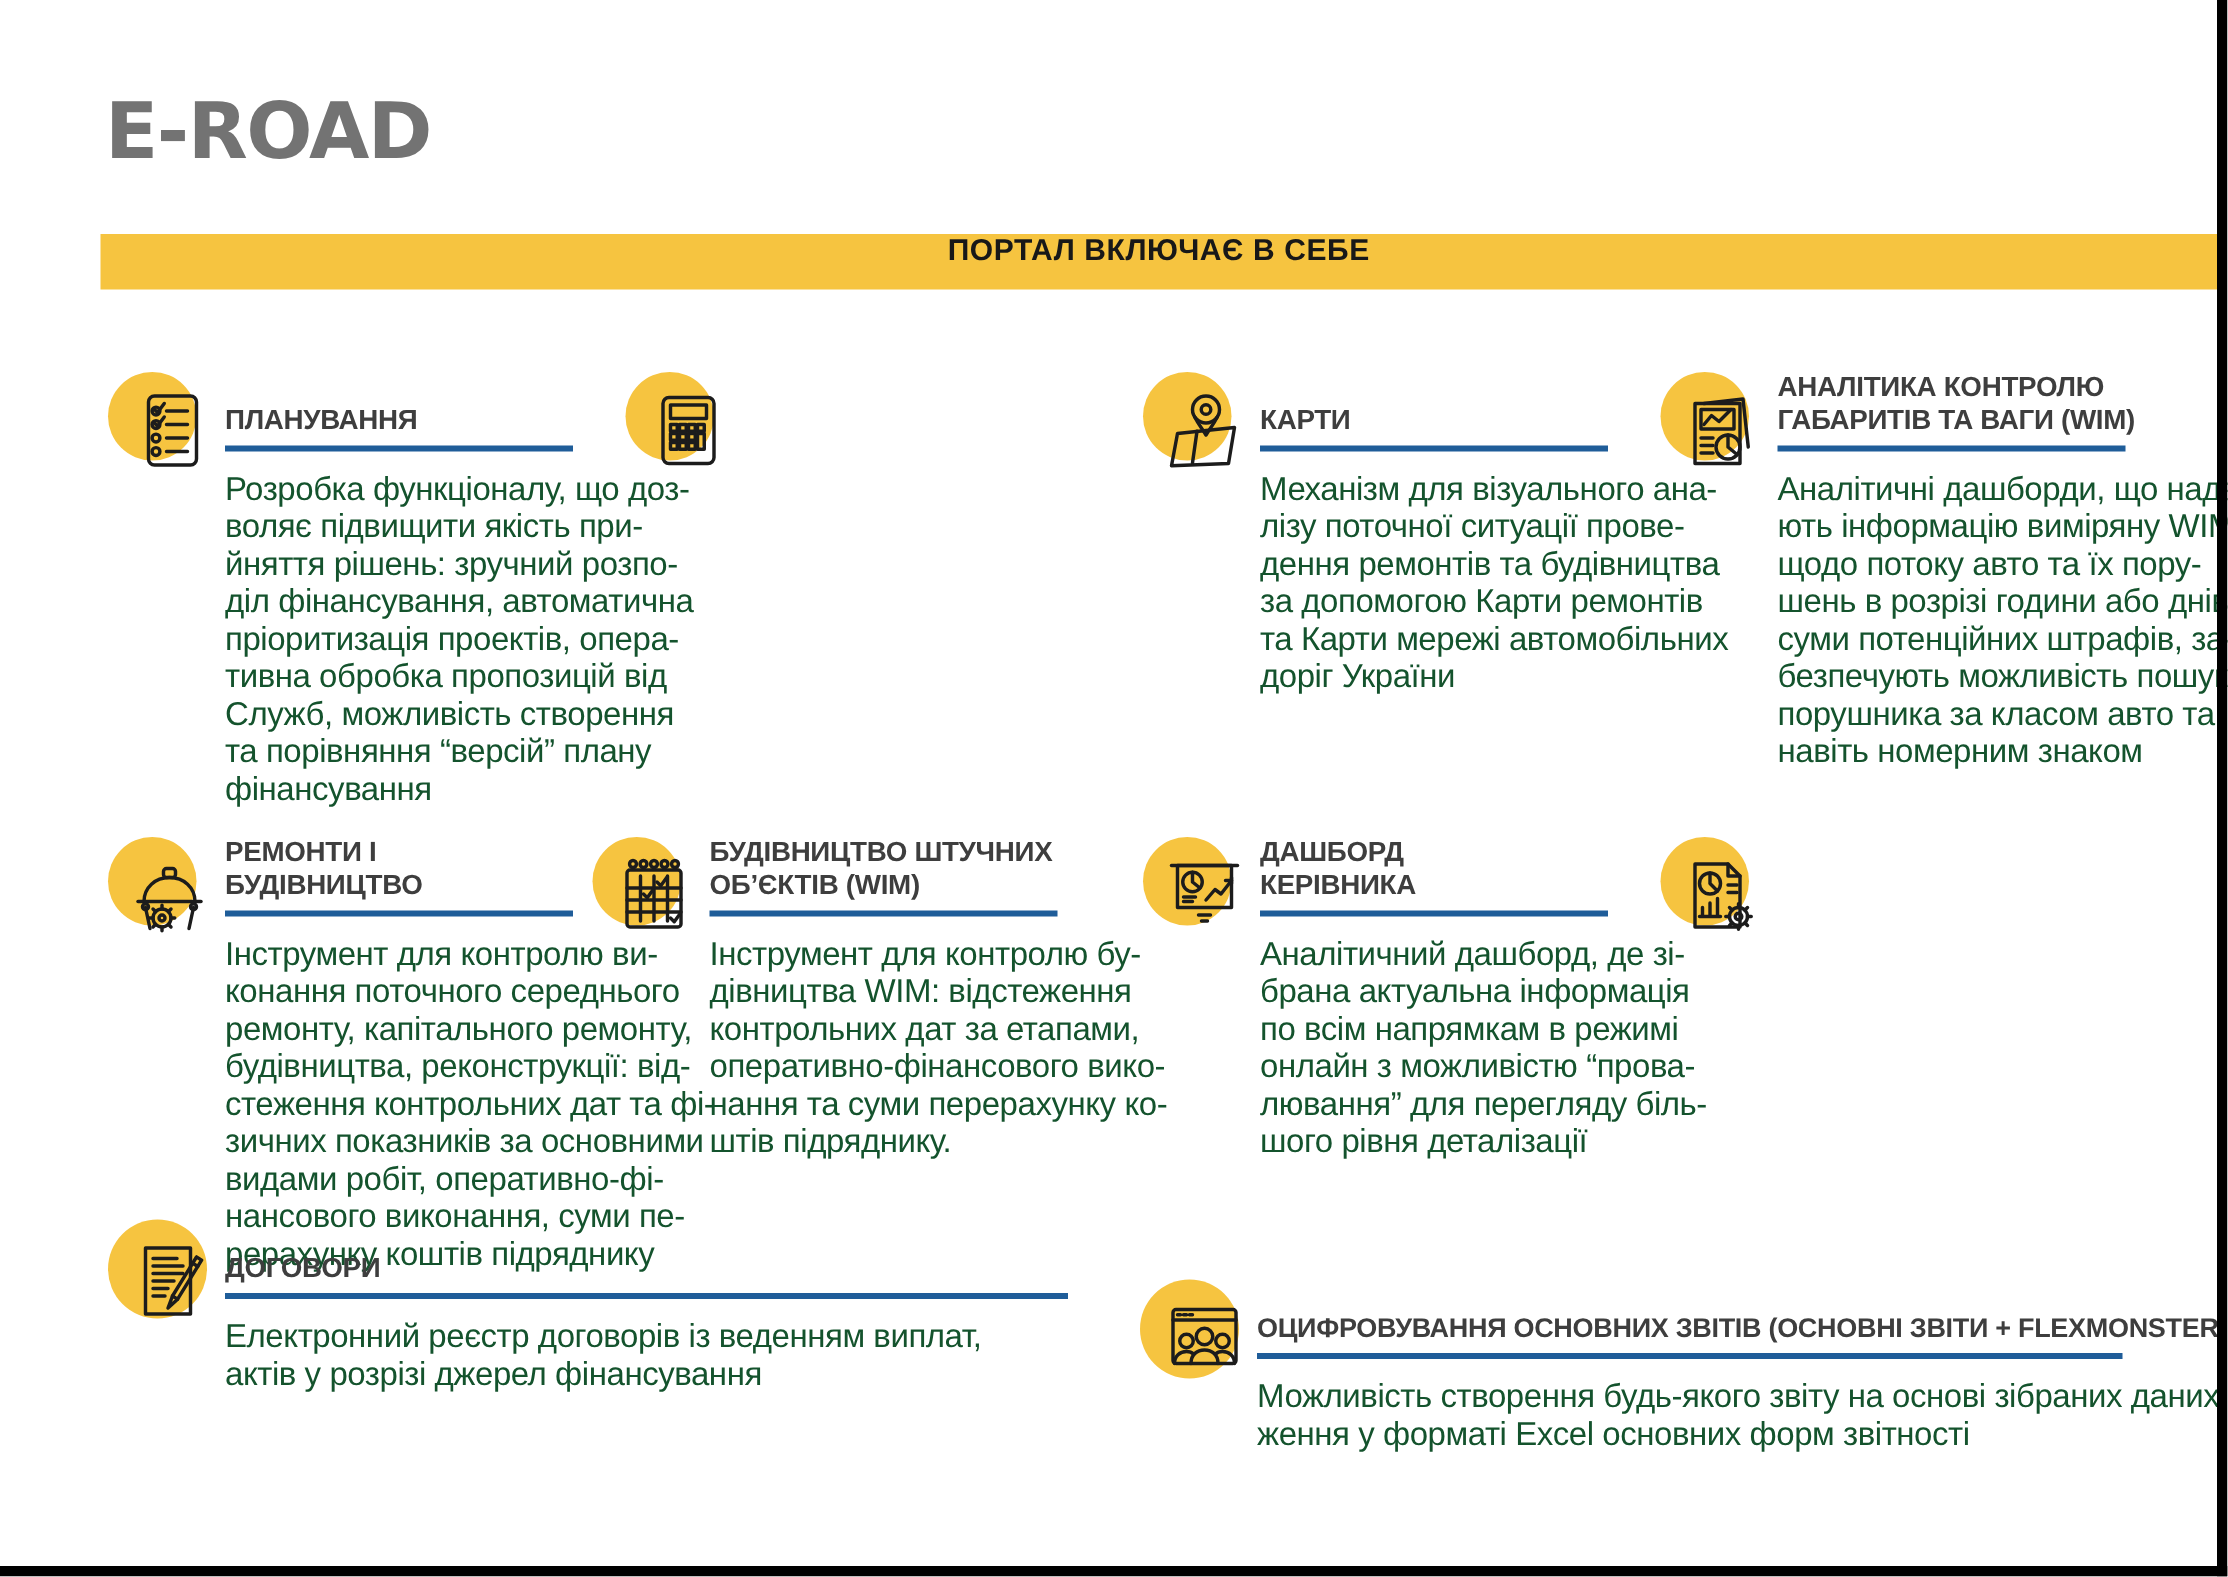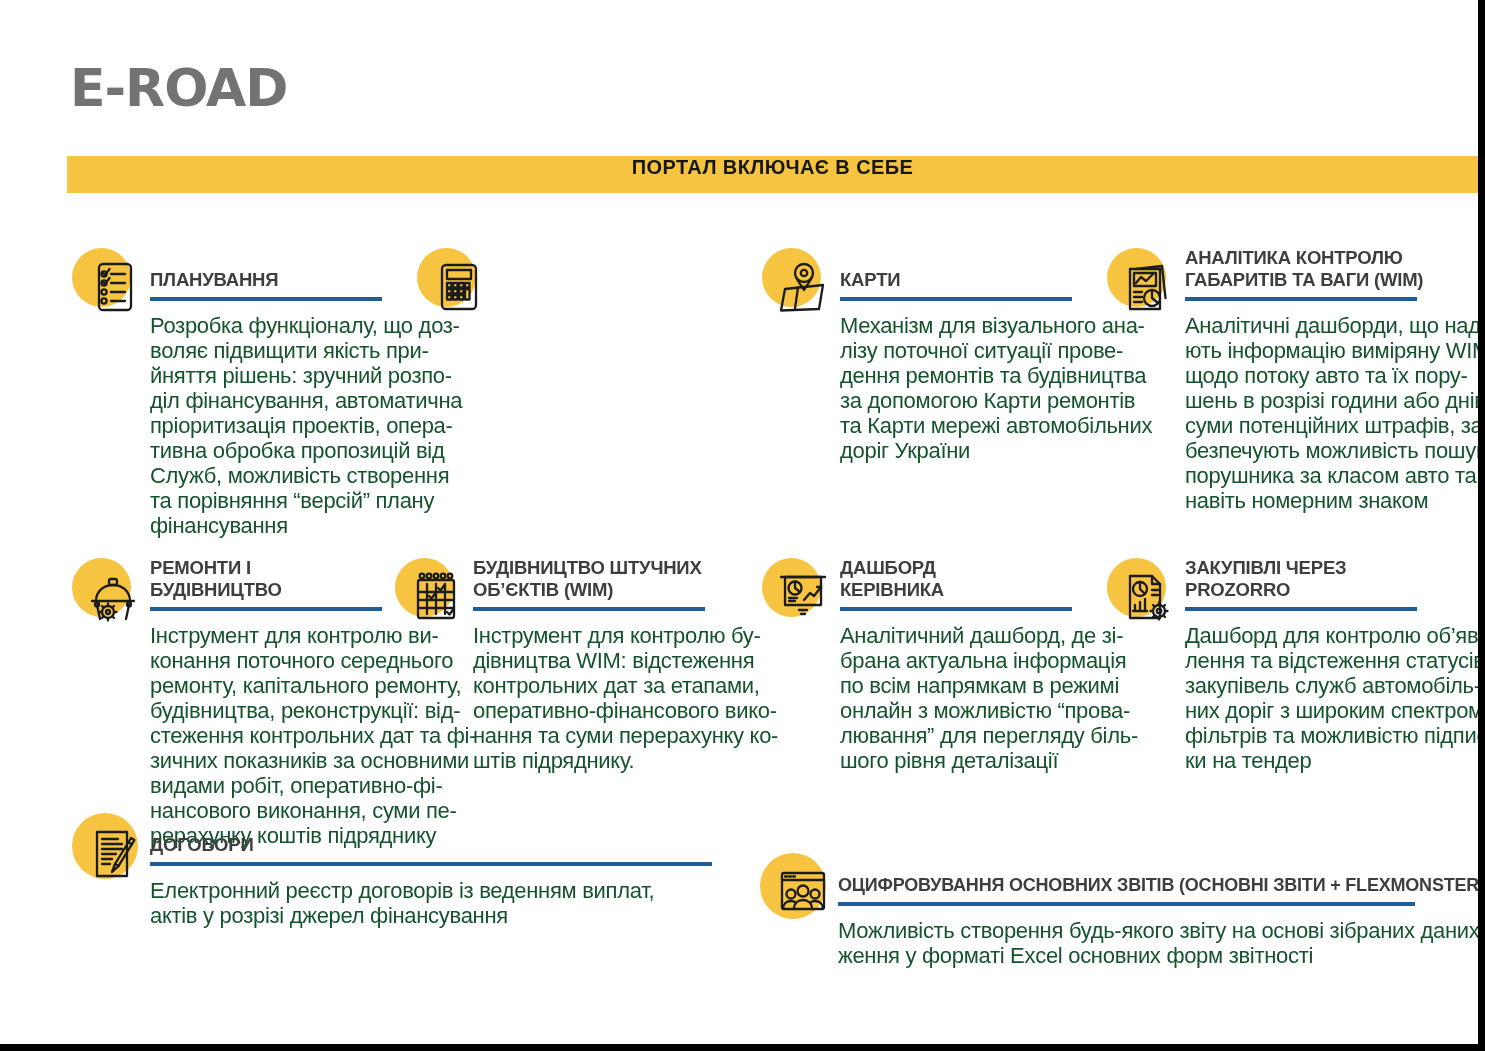--- a/index.html
+++ b/index.html
@@ -248,31 +248,20 @@
       <path d="M30 5v8h8"></path>
       <circle cx="18" cy="18" r="7"></circle>
       <path d="M18 18v-7M18 18l5 5"></path>
       <path d="M30 19h6M30 24h6"></path>
       <path d="M13 40v-6M18 40v-9M23 40v-12M11 40h14"></path>
       <circle cx="37" cy="40" r="6"></circle>
         <circle cx="37" cy="40" r="2.2"></circle>
       <path d="M37 31.5v2.5M37 46v2.5M28.5 40H31M43 40h2.5M31 34l1.8 1.8M43 46l-1.8-1.8M31 46l1.8-1.8M43 34l-1.8 1.8"></path>
     </svg>
   </div>
-  <div class="card-body">
-    <div class="card-title">ЗАКУПІВЛІ ЧЕРЕЗ
-PROZORRO</div>
-    <div class="card-rule"></div>
-    <div class="card-desc">Дашборд для контролю об’яв-
-лення та відстеження статусів
-закупівель служб автомобіль-
-них доріг з широким спектром
-фільтрів та можливістю підпис-
-ки на тендер</div>
-  </div>
 </div>
 
 <div class="card card-wide" style="left:72px;top:805px;width:640px">
   <div class="icon-wrap">
     <div class="icon-circle"></div>
     <svg width="52" height="52" viewBox="0 0 52 52" fill="none" stroke="#1c1c1c" stroke-width="2.3" stroke-linecap="round" stroke-linejoin="round">
       <rect x="8" y="4" width="30" height="44"></rect>
       <path d="M13 11h16M13 16h20M13 21h20M13 26h14M13 31h10M13 36h8"></path>
       <path d="M42 10L26 36M45.4 12.1L29.4 38.1M42 10l3.4 2.1"></path>
       <path d="M26 36l3.4 2.1L23 44z"></path>

